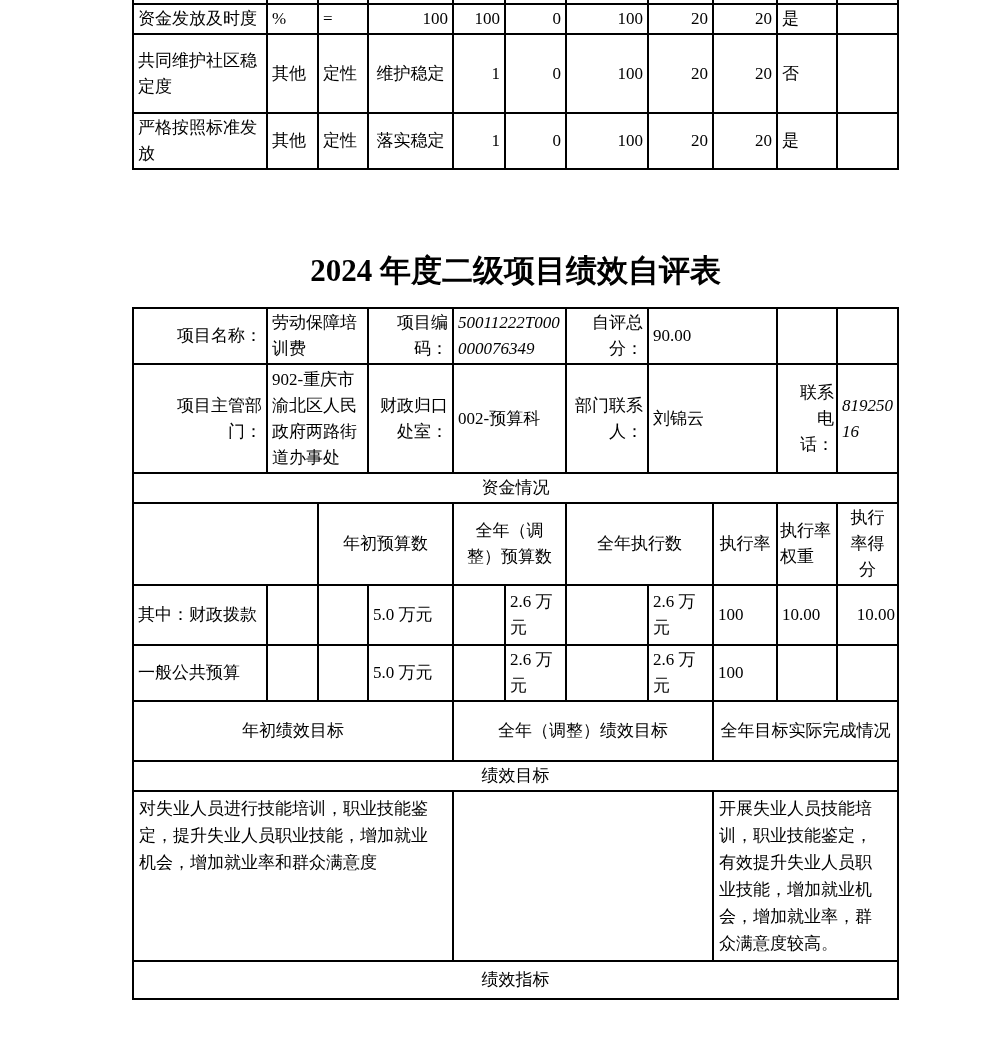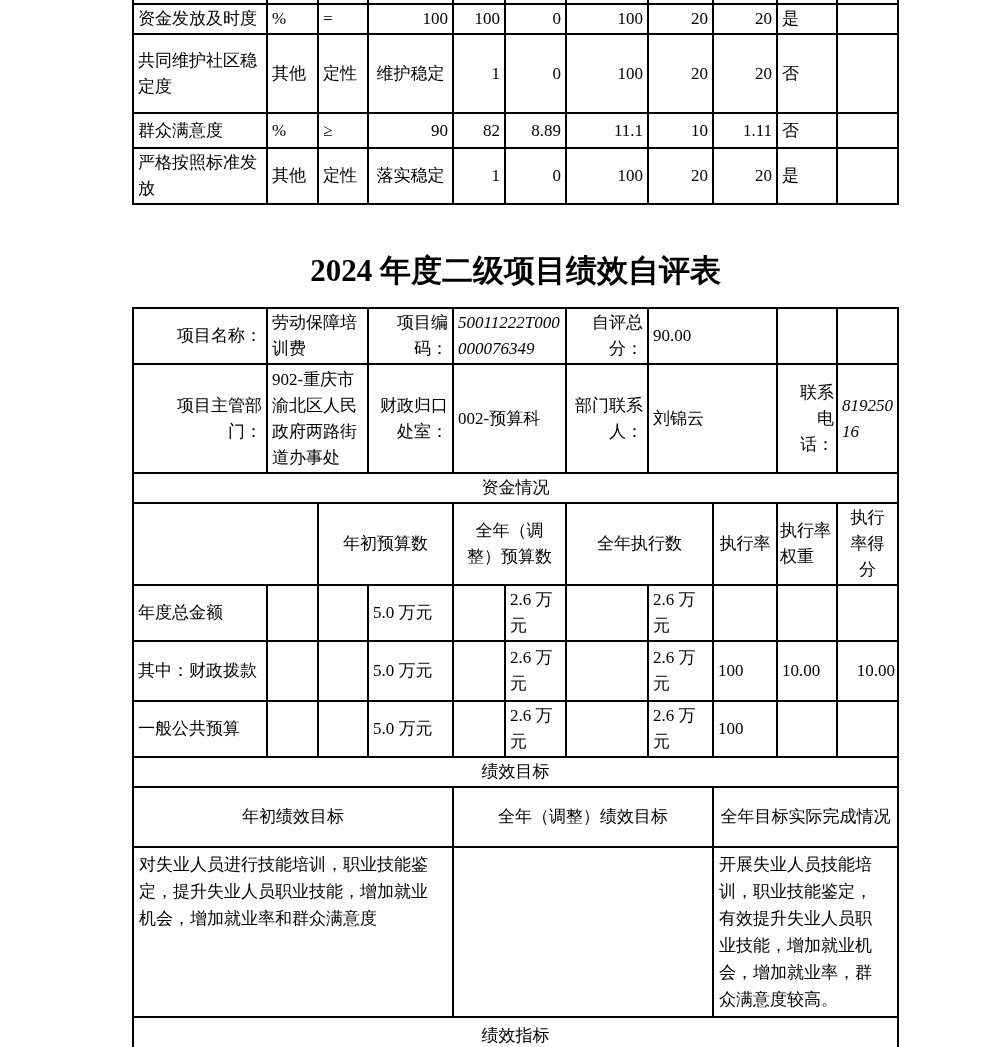--- a/index.html
+++ b/index.html
@@ -82,33 +82,20 @@
     <td>定性</td>
     <td class="aC">维护稳定</td>
     <td class="aR">1</td>
     <td class="aR">0</td>
     <td class="aR">100</td>
     <td class="aR">20</td>
     <td class="aR">20</td>
     <td>否</td>
     <td></td>
   </tr>
-  <tr style="height:35px">
-    <td>群众满意度</td>
-    <td>%</td>
-    <td>≥</td>
-    <td class="aR">90</td>
-    <td class="aR">82</td>
-    <td class="aR">8.89</td>
-    <td class="aR">11.1</td>
-    <td class="aR">10</td>
-    <td class="aR">1.11</td>
-    <td>否</td>
-    <td></td>
-  </tr>
   <tr style="height:52px">
     <td>严格按照标准发放</td>
     <td>其他</td>
     <td>定性</td>
     <td class="aC">落实稳定</td>
     <td class="aR">1</td>
     <td class="aR">0</td>
     <td class="aR">100</td>
     <td class="aR">20</td>
     <td class="aR">20</td>
@@ -166,33 +153,20 @@
   <tr style="height:72px">
     <td colspan="2"></td>
     <td colspan="2" class="aC">年初预算数</td>
     <td colspan="2" class="aC padH">全年（调整）预算数</td>
     <td colspan="2" class="aC">全年执行数</td>
     <td class="aC">执行率</td>
     <td class="aL" style="padding:1px 2px">执行率权重</td>
     <td class="aC" style="padding:1px 10px">执行率得分</td>
   </tr>
 
-  <tr style="height:50px">
-    <td>年度总金额</td>
-    <td></td>
-    <td></td>
-    <td>5.0 万元</td>
-    <td></td>
-    <td>2.6 万元</td>
-    <td></td>
-    <td>2.6 万元</td>
-    <td></td>
-    <td></td>
-    <td></td>
-  </tr>
 
   <tr style="height:60px">
     <td>其中：财政拨款</td>
     <td></td>
     <td></td>
     <td>5.0 万元</td>
     <td></td>
     <td>2.6 万元</td>
     <td></td>
     <td>2.6 万元</td>
@@ -206,32 +180,32 @@
     <td></td>
     <td></td>
     <td>5.0 万元</td>
     <td></td>
     <td>2.6 万元</td>
     <td></td>
     <td>2.6 万元</td>
     <td>100</td>
     <td></td>
     <td></td>
-  </tr>
-
-  <tr style="height:23px">
-    <td colspan="11" class="sectionCell">绩效目标</td>
   </tr>
 
   <tr style="height:60px">
     <td colspan="4" class="aC">年初绩效目标</td>
     <td colspan="4" class="aC">全年（调整）绩效目标</td>
     <td colspan="3" class="aC" style="padding:1px 6px">全年目标实际完成情况</td>
   </tr>
 
+  <tr style="height:23px">
+    <td colspan="11" class="sectionCell">绩效目标</td>
+  </tr>
+
   <tr style="height:163px">
     <td colspan="4" class="goalL">对失业人员进行技能培训，职业技能鉴定，提升失业人员职业技能，增加就业机会，增加就业率和群众满意度</td>
     <td colspan="4" class="vTop"></td>
     <td colspan="3" class="goalR">开展失业人员技能培训，职业技能鉴定，有效提升失业人员职业技能，增加就业机会，增加就业率，群众满意度较高。</td>
   </tr>
 
   <tr style="height:38px">
     <td colspan="11" class="sectionCell vTop" style="padding-top:5px">绩效指标</td>
   </tr>
 </tbody>

